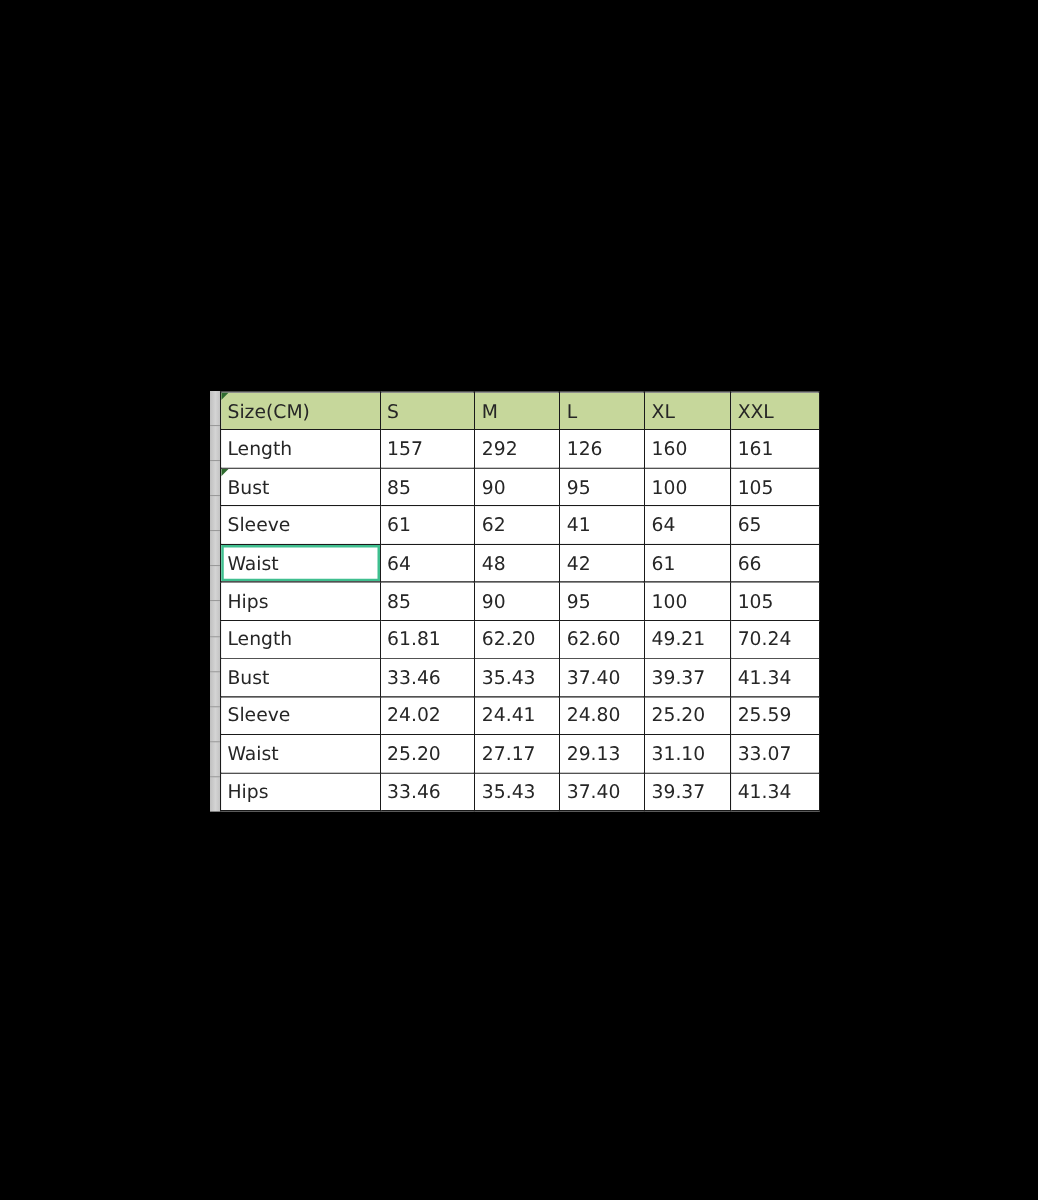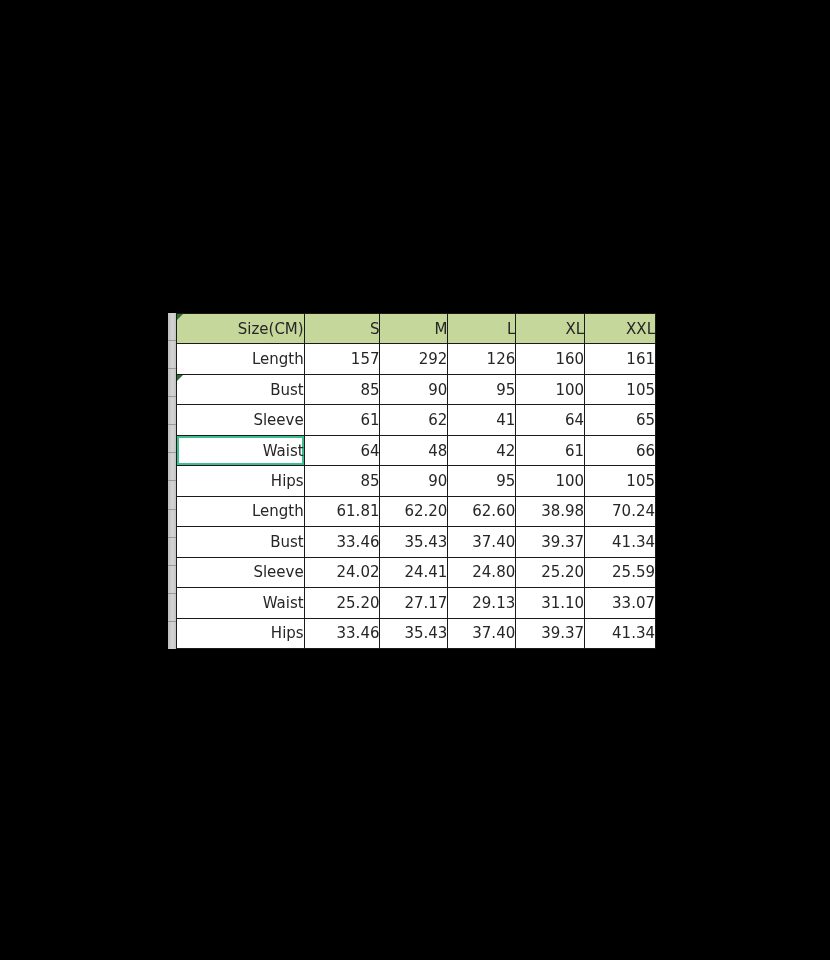--- a/index.html
+++ b/index.html
@@ -40,21 +40,20 @@
     border-bottom: 1px solid #9a9a9a;
     background: linear-gradient(to right, #bfbfbf 0%, #d4d4d4 55%, #c3c3c3 100%);
   }
   .gutter-cell:last-child { border-bottom: none; }
 
   table.sizes {
     flex: 1 1 auto;
     border-collapse: collapse;
     table-layout: fixed;
     background: #ffffff;
-    text-align: right;
   }
   table.sizes col.c-label { width: 128px; }
   table.sizes col.c-s     { width: 76px; }
   table.sizes col.c-m     { width: 68px; }
   table.sizes col.c-l     { width: 68px; }
   table.sizes col.c-xl    { width: 69px; }
   table.sizes col.c-xxl   { width: 71px; }
 
   table.sizes tr { height: 28px; }
 
@@ -175,21 +174,21 @@
         <td>100</td>
         <td>105</td>
       </tr>
 
 
       <tr>
         <td class="lbl">Length</td>
         <td>61.81</td>
         <td>62.20</td>
         <td>62.60</td>
-        <td>38.98</td>
+        <td>49.21</td>
         <td>70.24</td>
       </tr>
 
       <tr>
         <td class="lbl">Bust</td>
         <td>33.46</td>
         <td>35.43</td>
         <td>37.40</td>
         <td>39.37</td>
         <td>41.34</td>

